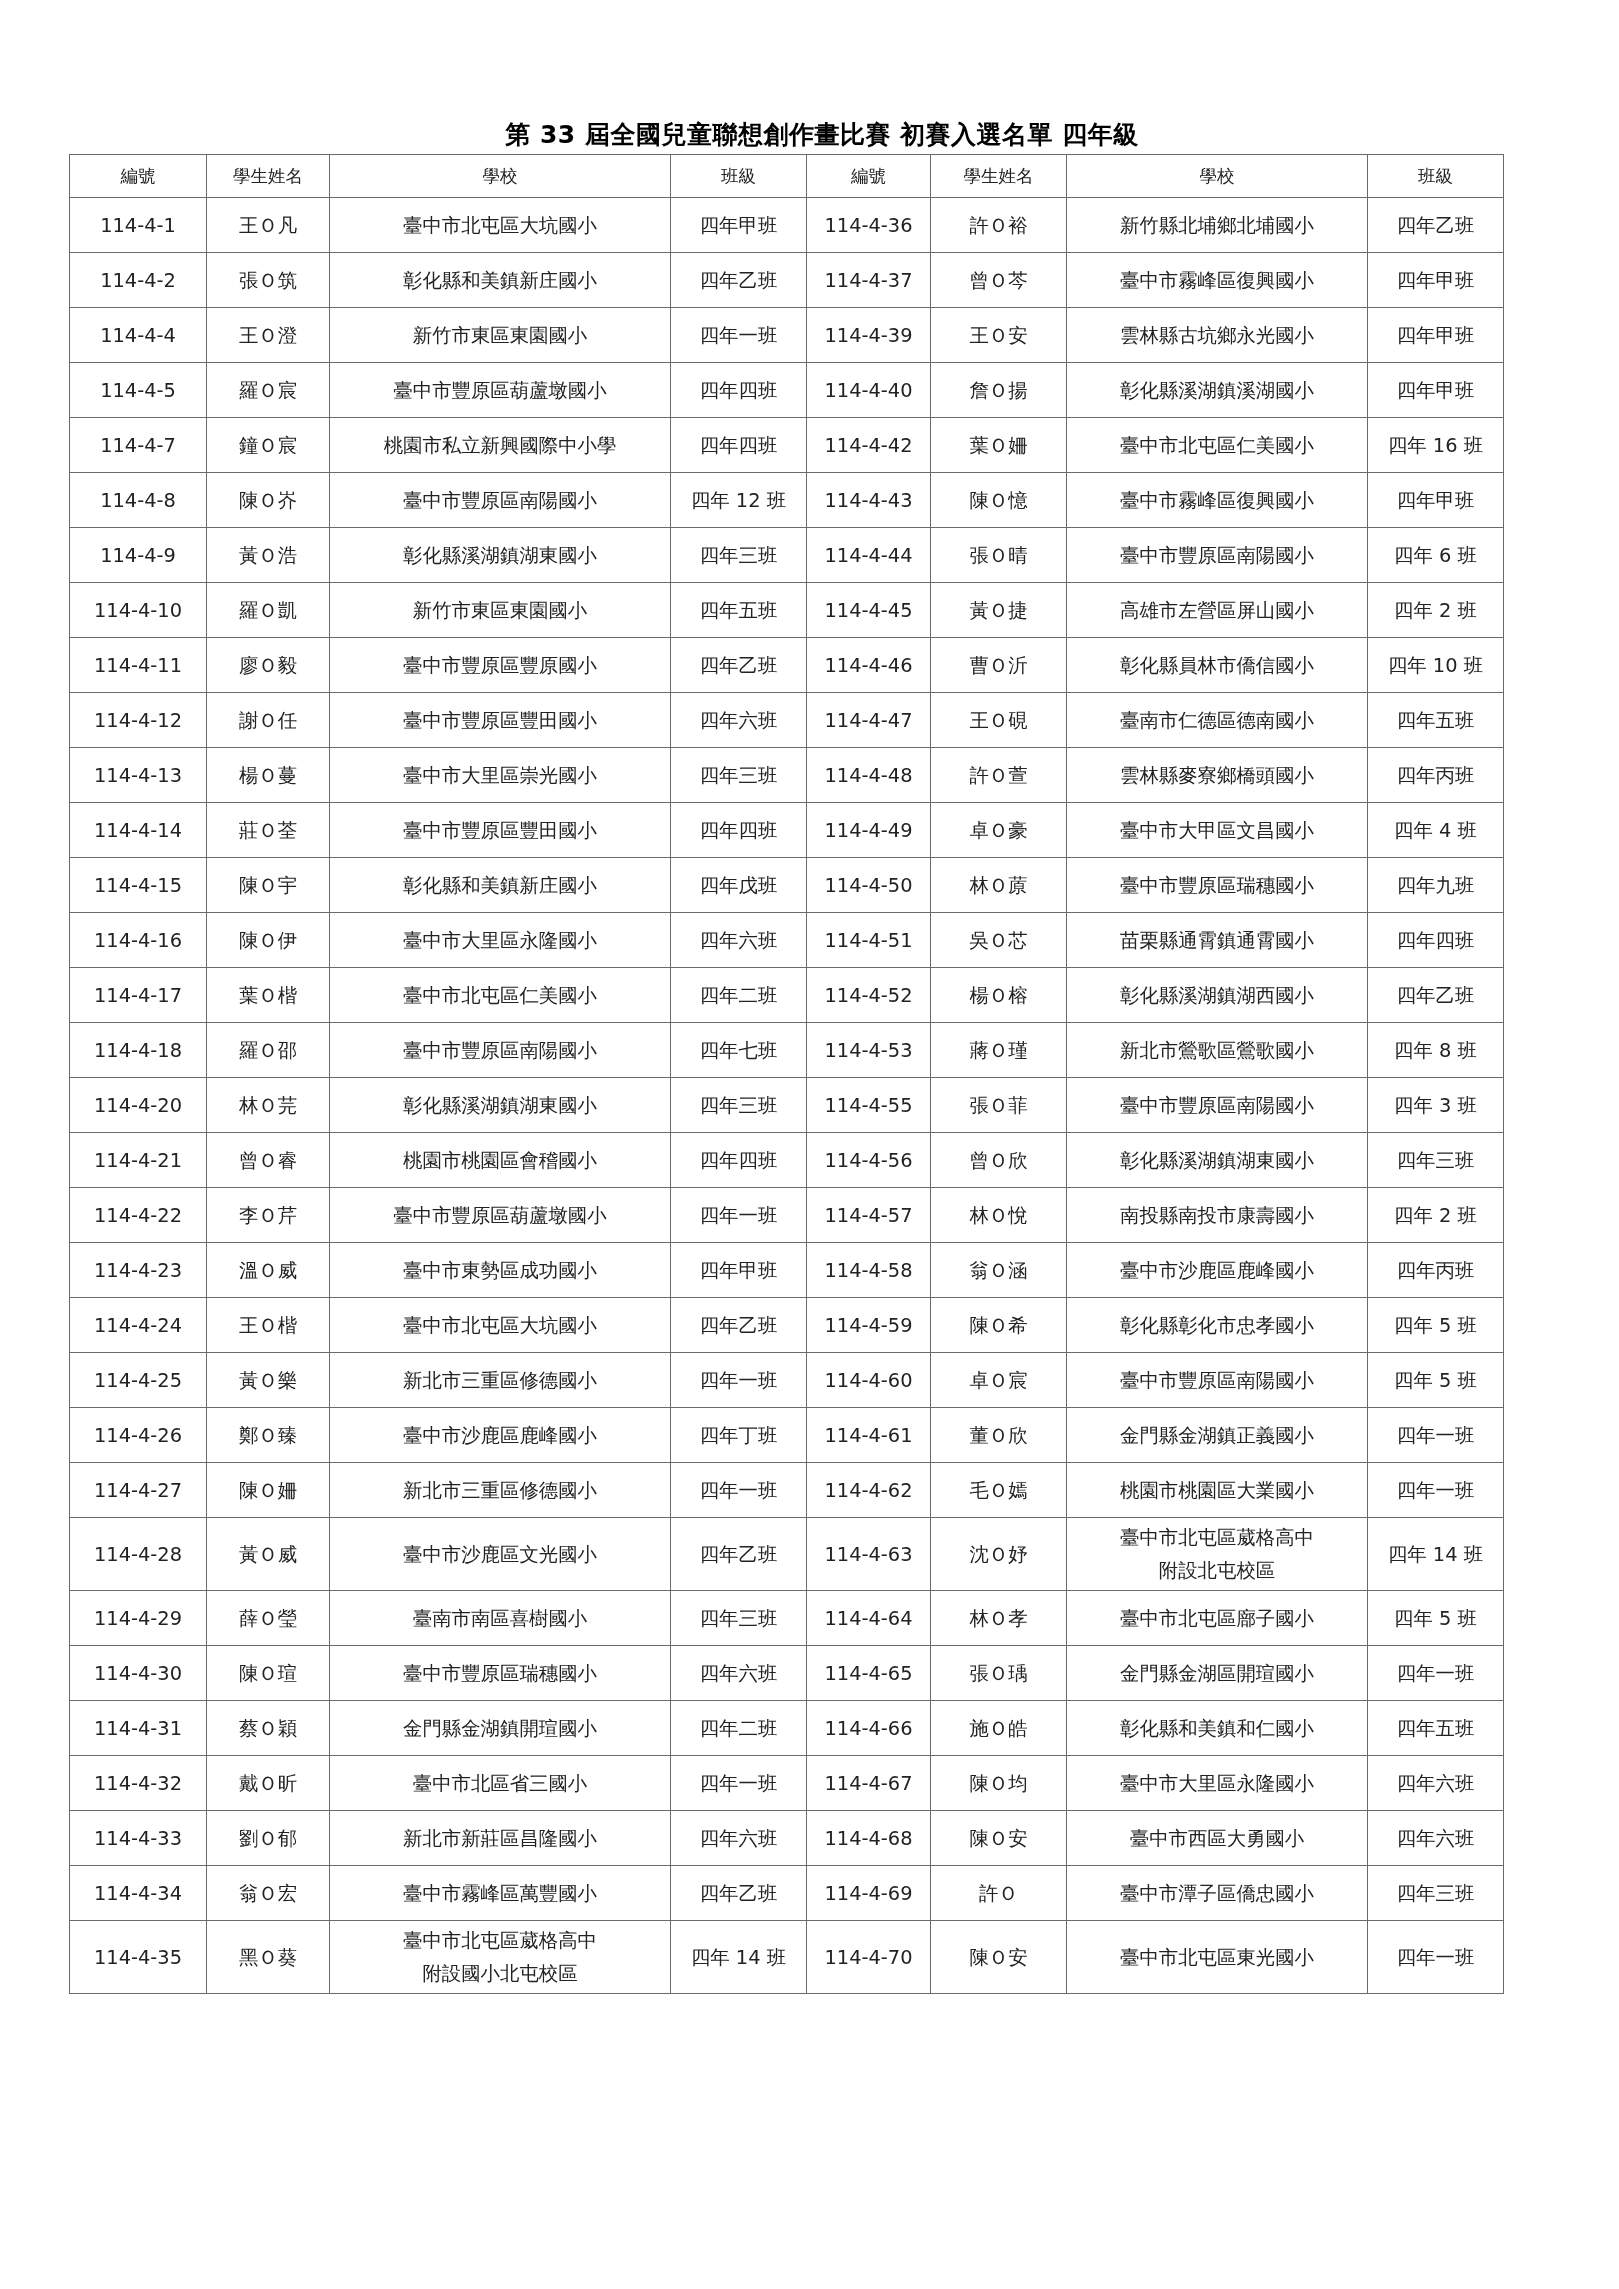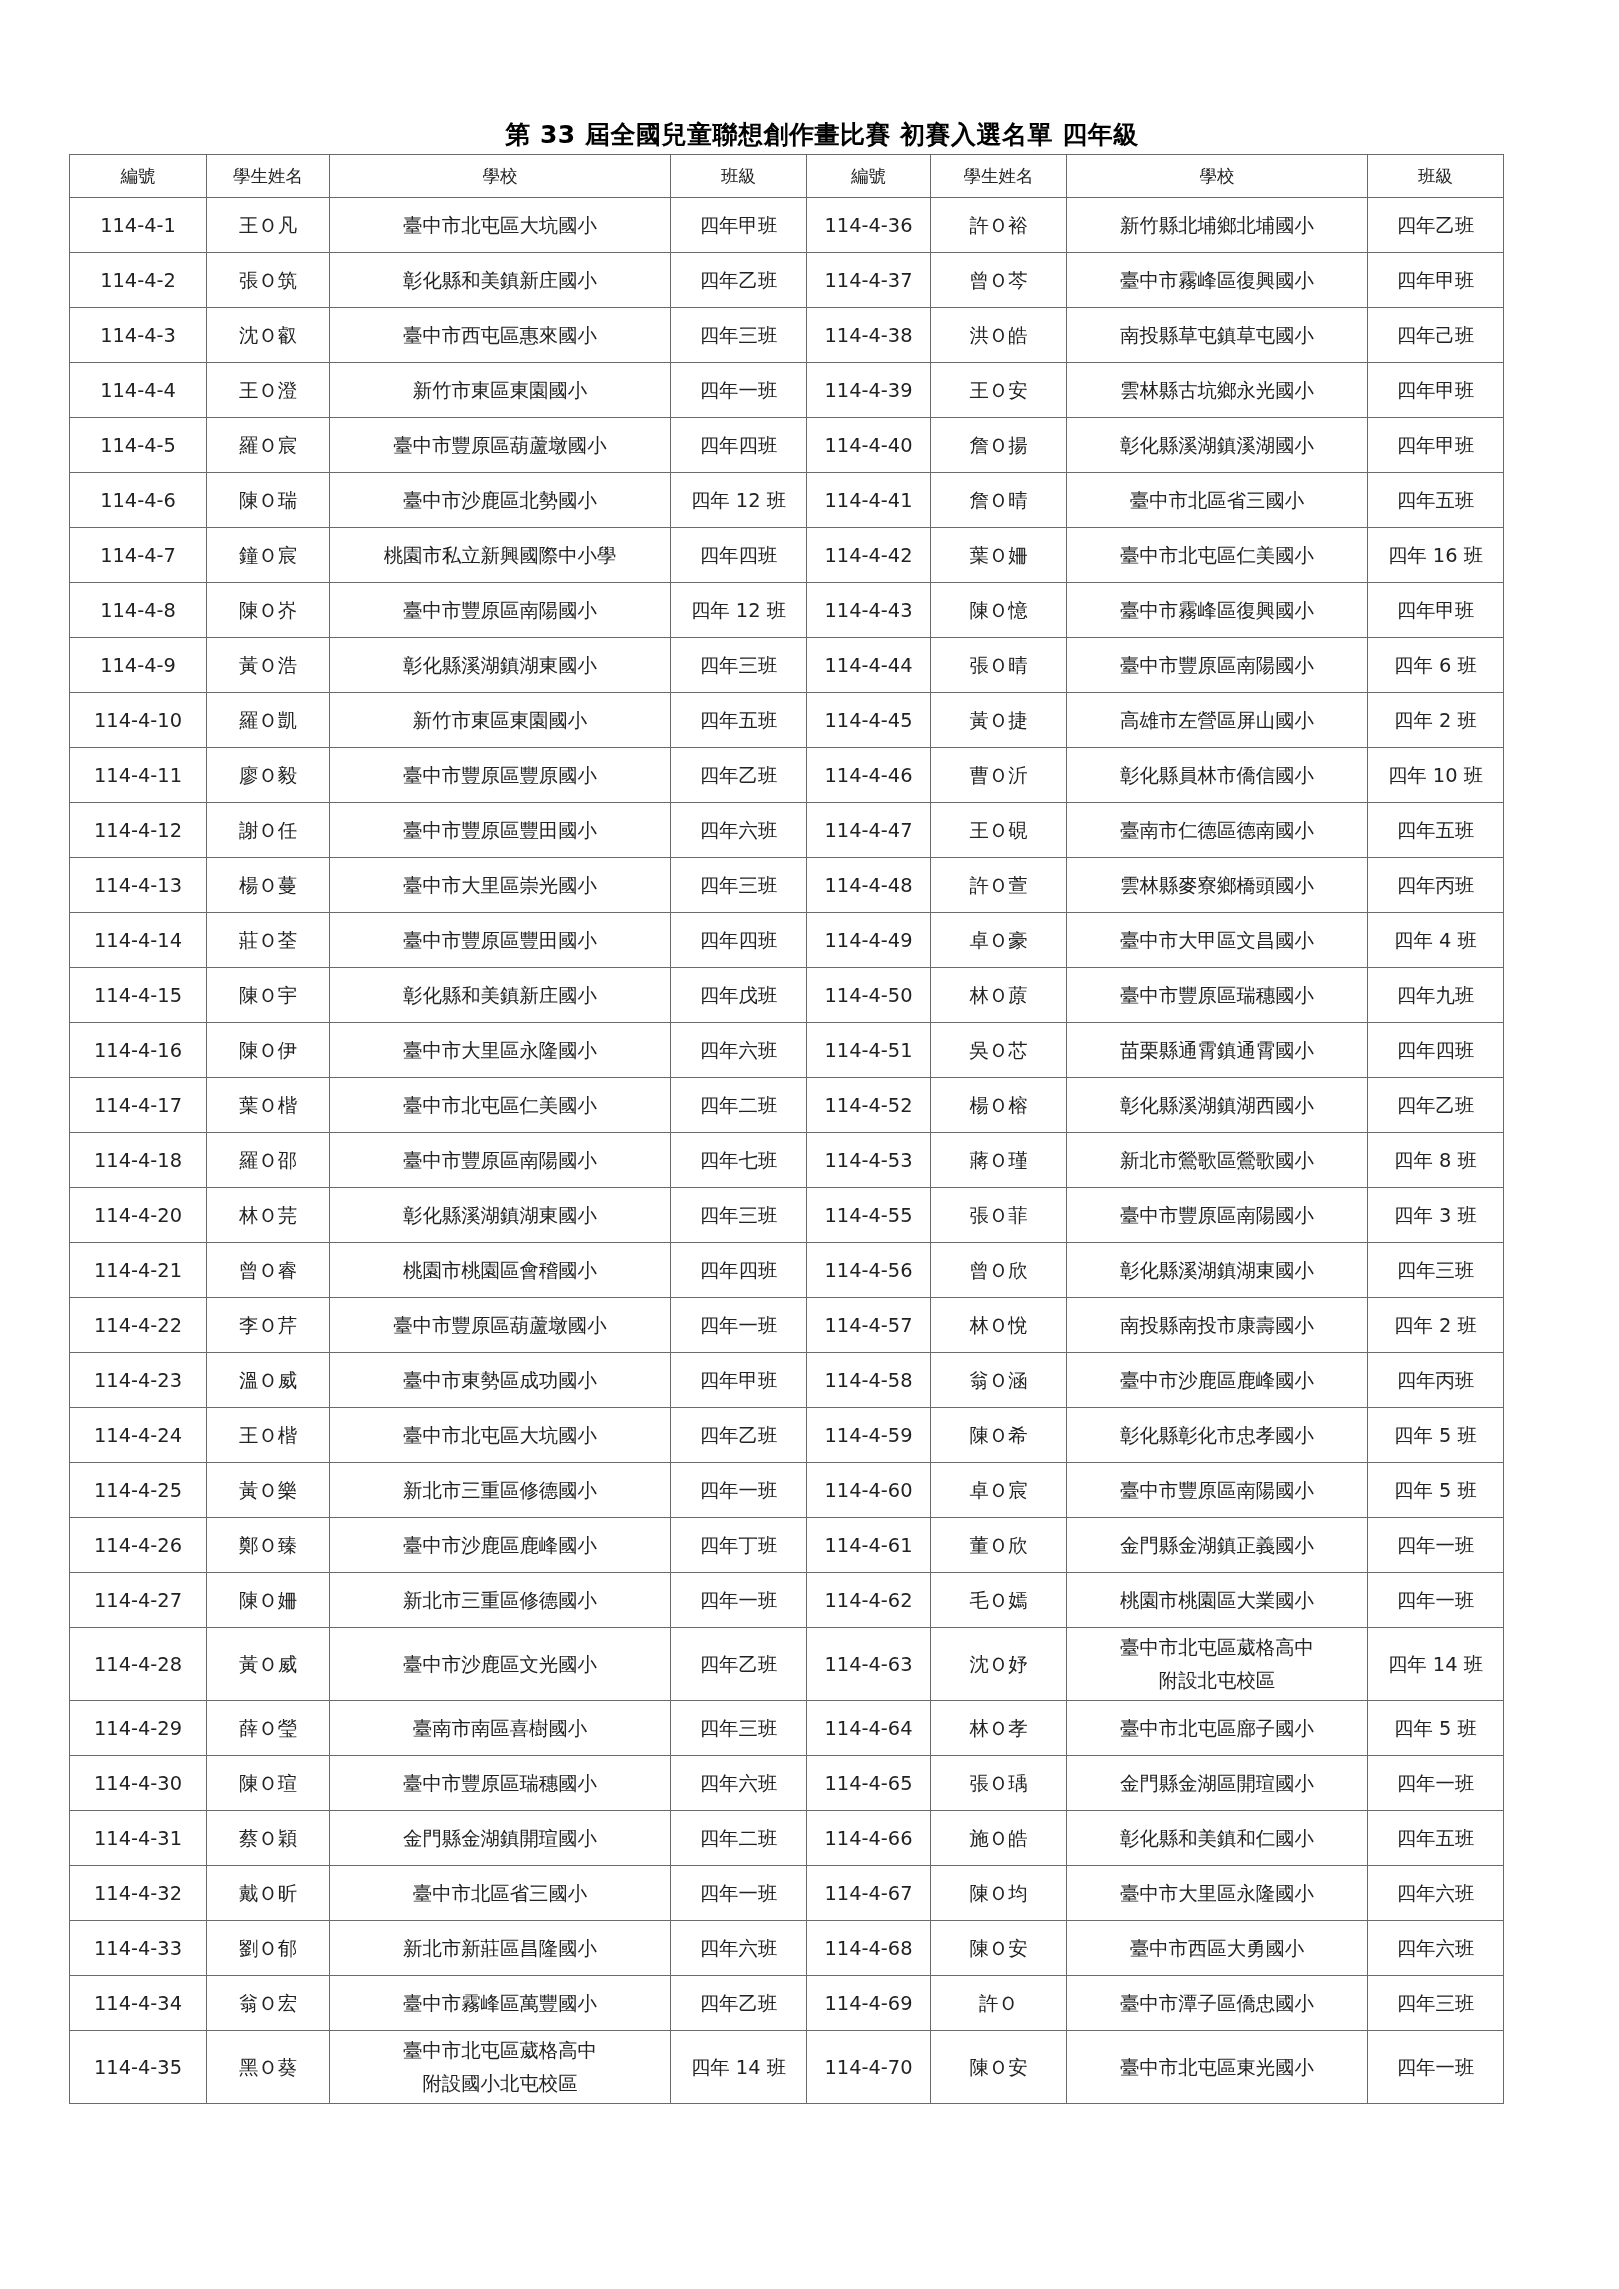--- a/index.html
+++ b/index.html
@@ -59,58 +59,38 @@
         <td>114-4-2</td>
         <td>張Ｏ筑</td>
         <td class="sch">彰化縣和美鎮新庄國小</td>
         <td>四年乙班</td>
         <td>114-4-37</td>
         <td>曾Ｏ芩</td>
         <td class="sch">臺中市霧峰區復興國小</td>
         <td>四年甲班</td>
       </tr>
       <tr>
-        <td>114-4-3</td>
-        <td>沈Ｏ叡</td>
-        <td class="sch">臺中市西屯區惠來國小</td>
-        <td>四年三班</td>
-        <td>114-4-38</td>
-        <td>洪Ｏ皓</td>
-        <td class="sch">南投縣草屯鎮草屯國小</td>
-        <td>四年己班</td>
-      </tr>
-      <tr>
         <td>114-4-4</td>
         <td>王Ｏ澄</td>
         <td class="sch">新竹市東區東園國小</td>
         <td>四年一班</td>
         <td>114-4-39</td>
         <td>王Ｏ安</td>
         <td class="sch">雲林縣古坑鄉永光國小</td>
         <td>四年甲班</td>
       </tr>
       <tr>
         <td>114-4-5</td>
         <td>羅Ｏ宸</td>
         <td class="sch">臺中市豐原區葫蘆墩國小</td>
         <td>四年四班</td>
         <td>114-4-40</td>
         <td>詹Ｏ揚</td>
         <td class="sch">彰化縣溪湖鎮溪湖國小</td>
         <td>四年甲班</td>
-      </tr>
-      <tr>
-        <td>114-4-6</td>
-        <td>陳Ｏ瑞</td>
-        <td class="sch">臺中市沙鹿區北勢國小</td>
-        <td>四年 12 班</td>
-        <td>114-4-41</td>
-        <td>詹Ｏ晴</td>
-        <td class="sch">臺中市北區省三國小</td>
-        <td>四年五班</td>
       </tr>
       <tr>
         <td>114-4-7</td>
         <td>鐘Ｏ宸</td>
         <td class="sch">桃園市私立新興國際中小學</td>
         <td>四年四班</td>
         <td>114-4-42</td>
         <td>葉Ｏ姍</td>
         <td class="sch">臺中市北屯區仁美國小</td>
         <td>四年 16 班</td>

